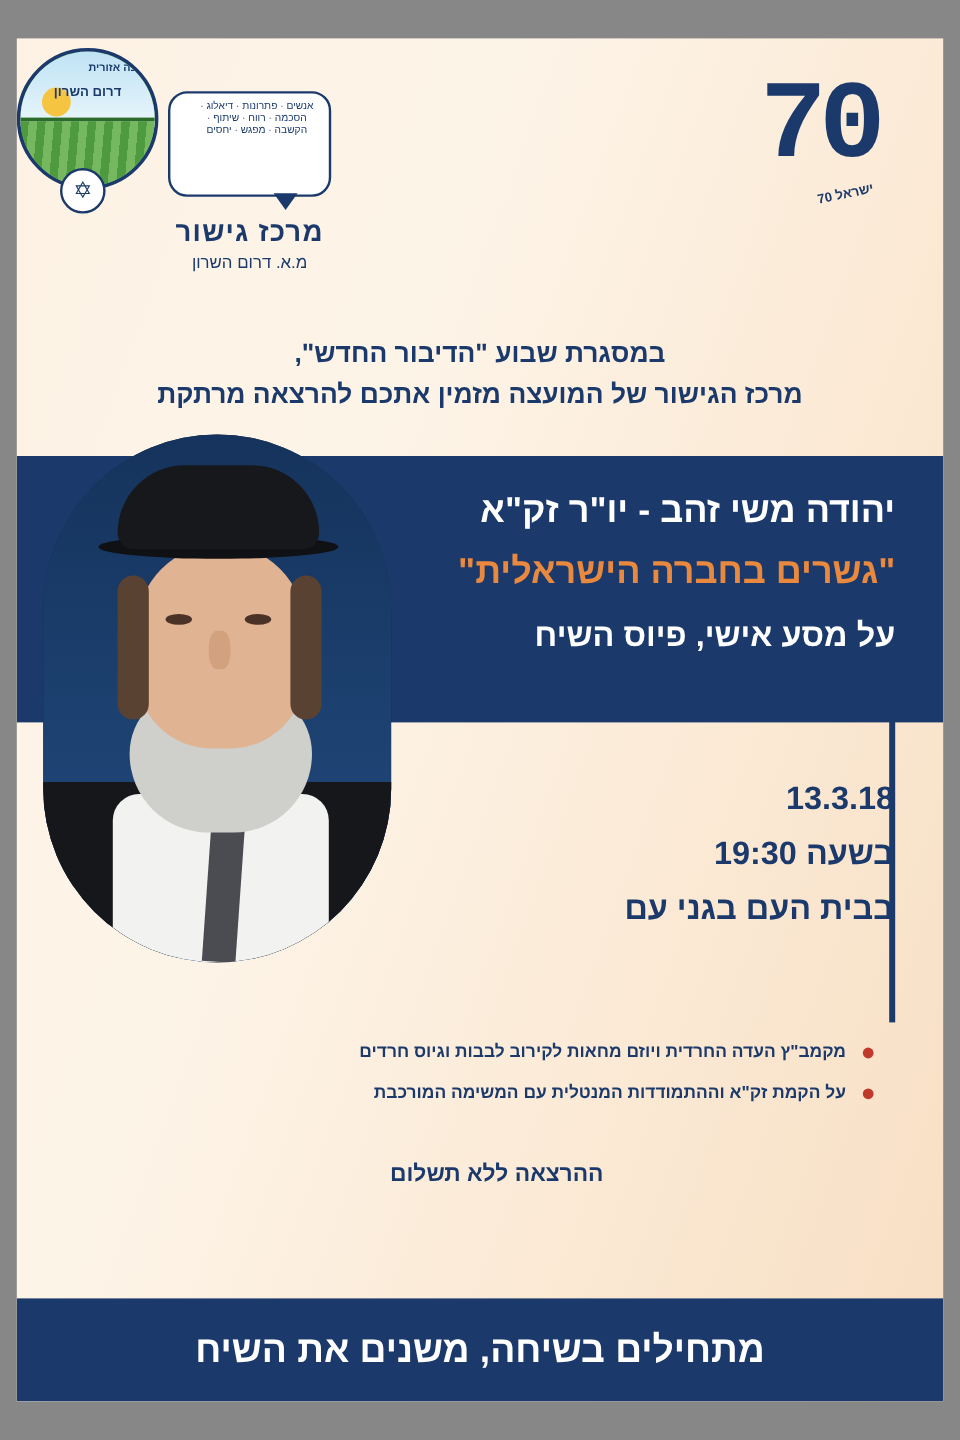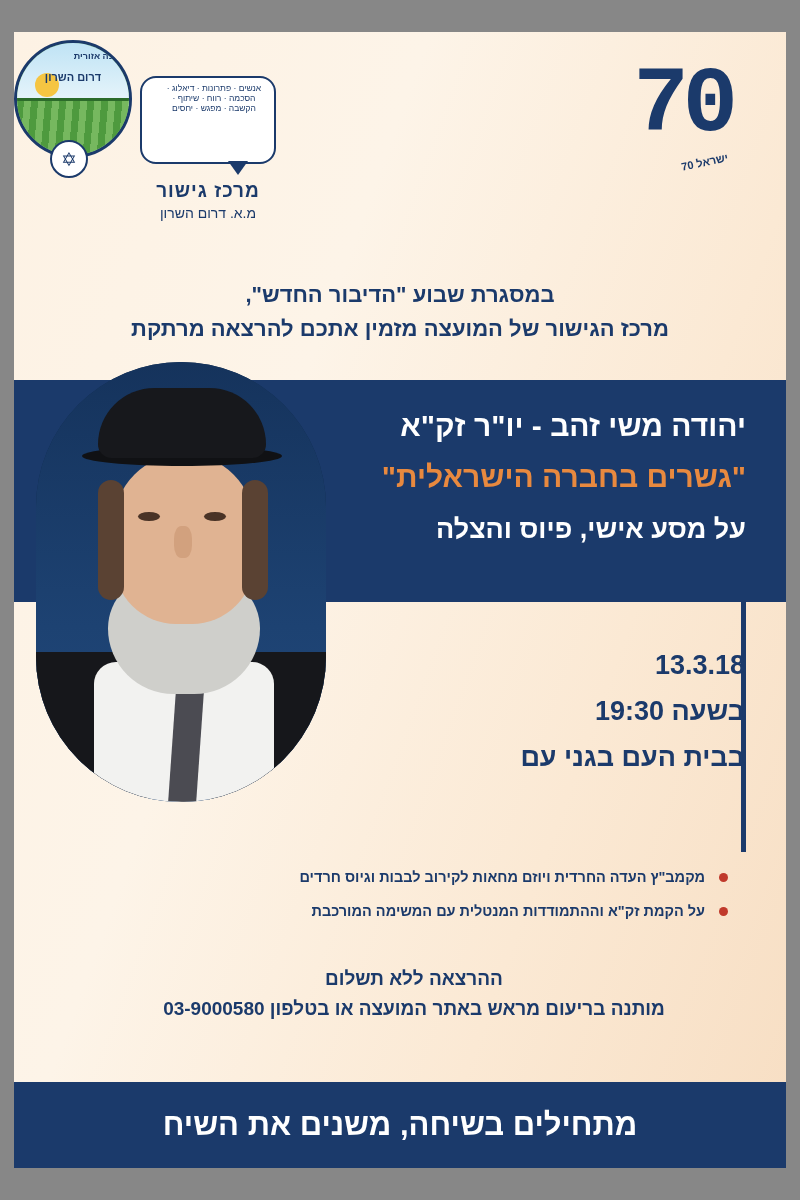--- a/index.html
+++ b/index.html
@@ -149,21 +149,21 @@
     inset: 5px;
     font-size: 8.5px;
     line-height: 10px;
     color: #1b3a6b;
     text-align: center;
     overflow: hidden;
     margin-left: 12px;
   }
   .gishur-name {
     margin-top: 16px;
-    font-size: 19px;
+    font-size: 23px;
     font-weight: bold;
     color: #1b3a6b;
     letter-spacing: 1px;
   }
   .gishur-sub {
     font-size: 14px;
     color: #1b3a6b;
     margin-top: 3px;
   }
 
@@ -435,21 +435,21 @@
 
   <div class="intro">
     <div>במסגרת שבוע "הדיבור החדש",</div>
     <div>מרכז הגישור של המועצה מזמין אתכם להרצאה מרתקת</div>
   </div>
 
   <div class="navy-band">
     <div class="title-block">
       <div class="title-line1">יהודה משי זהב - יו"ר זק"א</div>
       <div class="title-line2">"גשרים בחברה הישראלית"</div>
-      <div class="title-line3">על מסע אישי, פיוס והצלה</div>
+      <div class="title-line3">על מסע אישי, פיוס השיח</div>
     </div>
 
     <div class="portrait">
       <div class="bg"></div>
       <div class="jacket-l"></div>
       <div class="jacket-r"></div>
       <div class="shirt"></div>
       <div class="tie"></div>
       <div class="beard"></div>
       <div class="face"></div>
@@ -476,20 +476,19 @@
       <span class="bullet-text">מקמב"ץ העדה החרדית ויוזם מחאות לקירוב לבבות וגיוס חרדים</span>
     </div>
     <div class="bullet-row">
       <span class="bullet-dot"></span>
       <span class="bullet-text">על הקמת זק"א וההתמודדות המנטלית עם המשימה המורכבת</span>
     </div>
   </div>
 
   <div class="registration">
     <div class="r1">ההרצאה ללא תשלום</div>
-    <div class="r2">מותנה בריעום מראש באתר המועצה או בטלפון 03-9000580</div>
   </div>
 
   <div class="footer-band">
     <div class="slogan">מתחילים בשיחה, משנים את השיח</div>
   </div>
 
 </div>
 
 </body></html>

